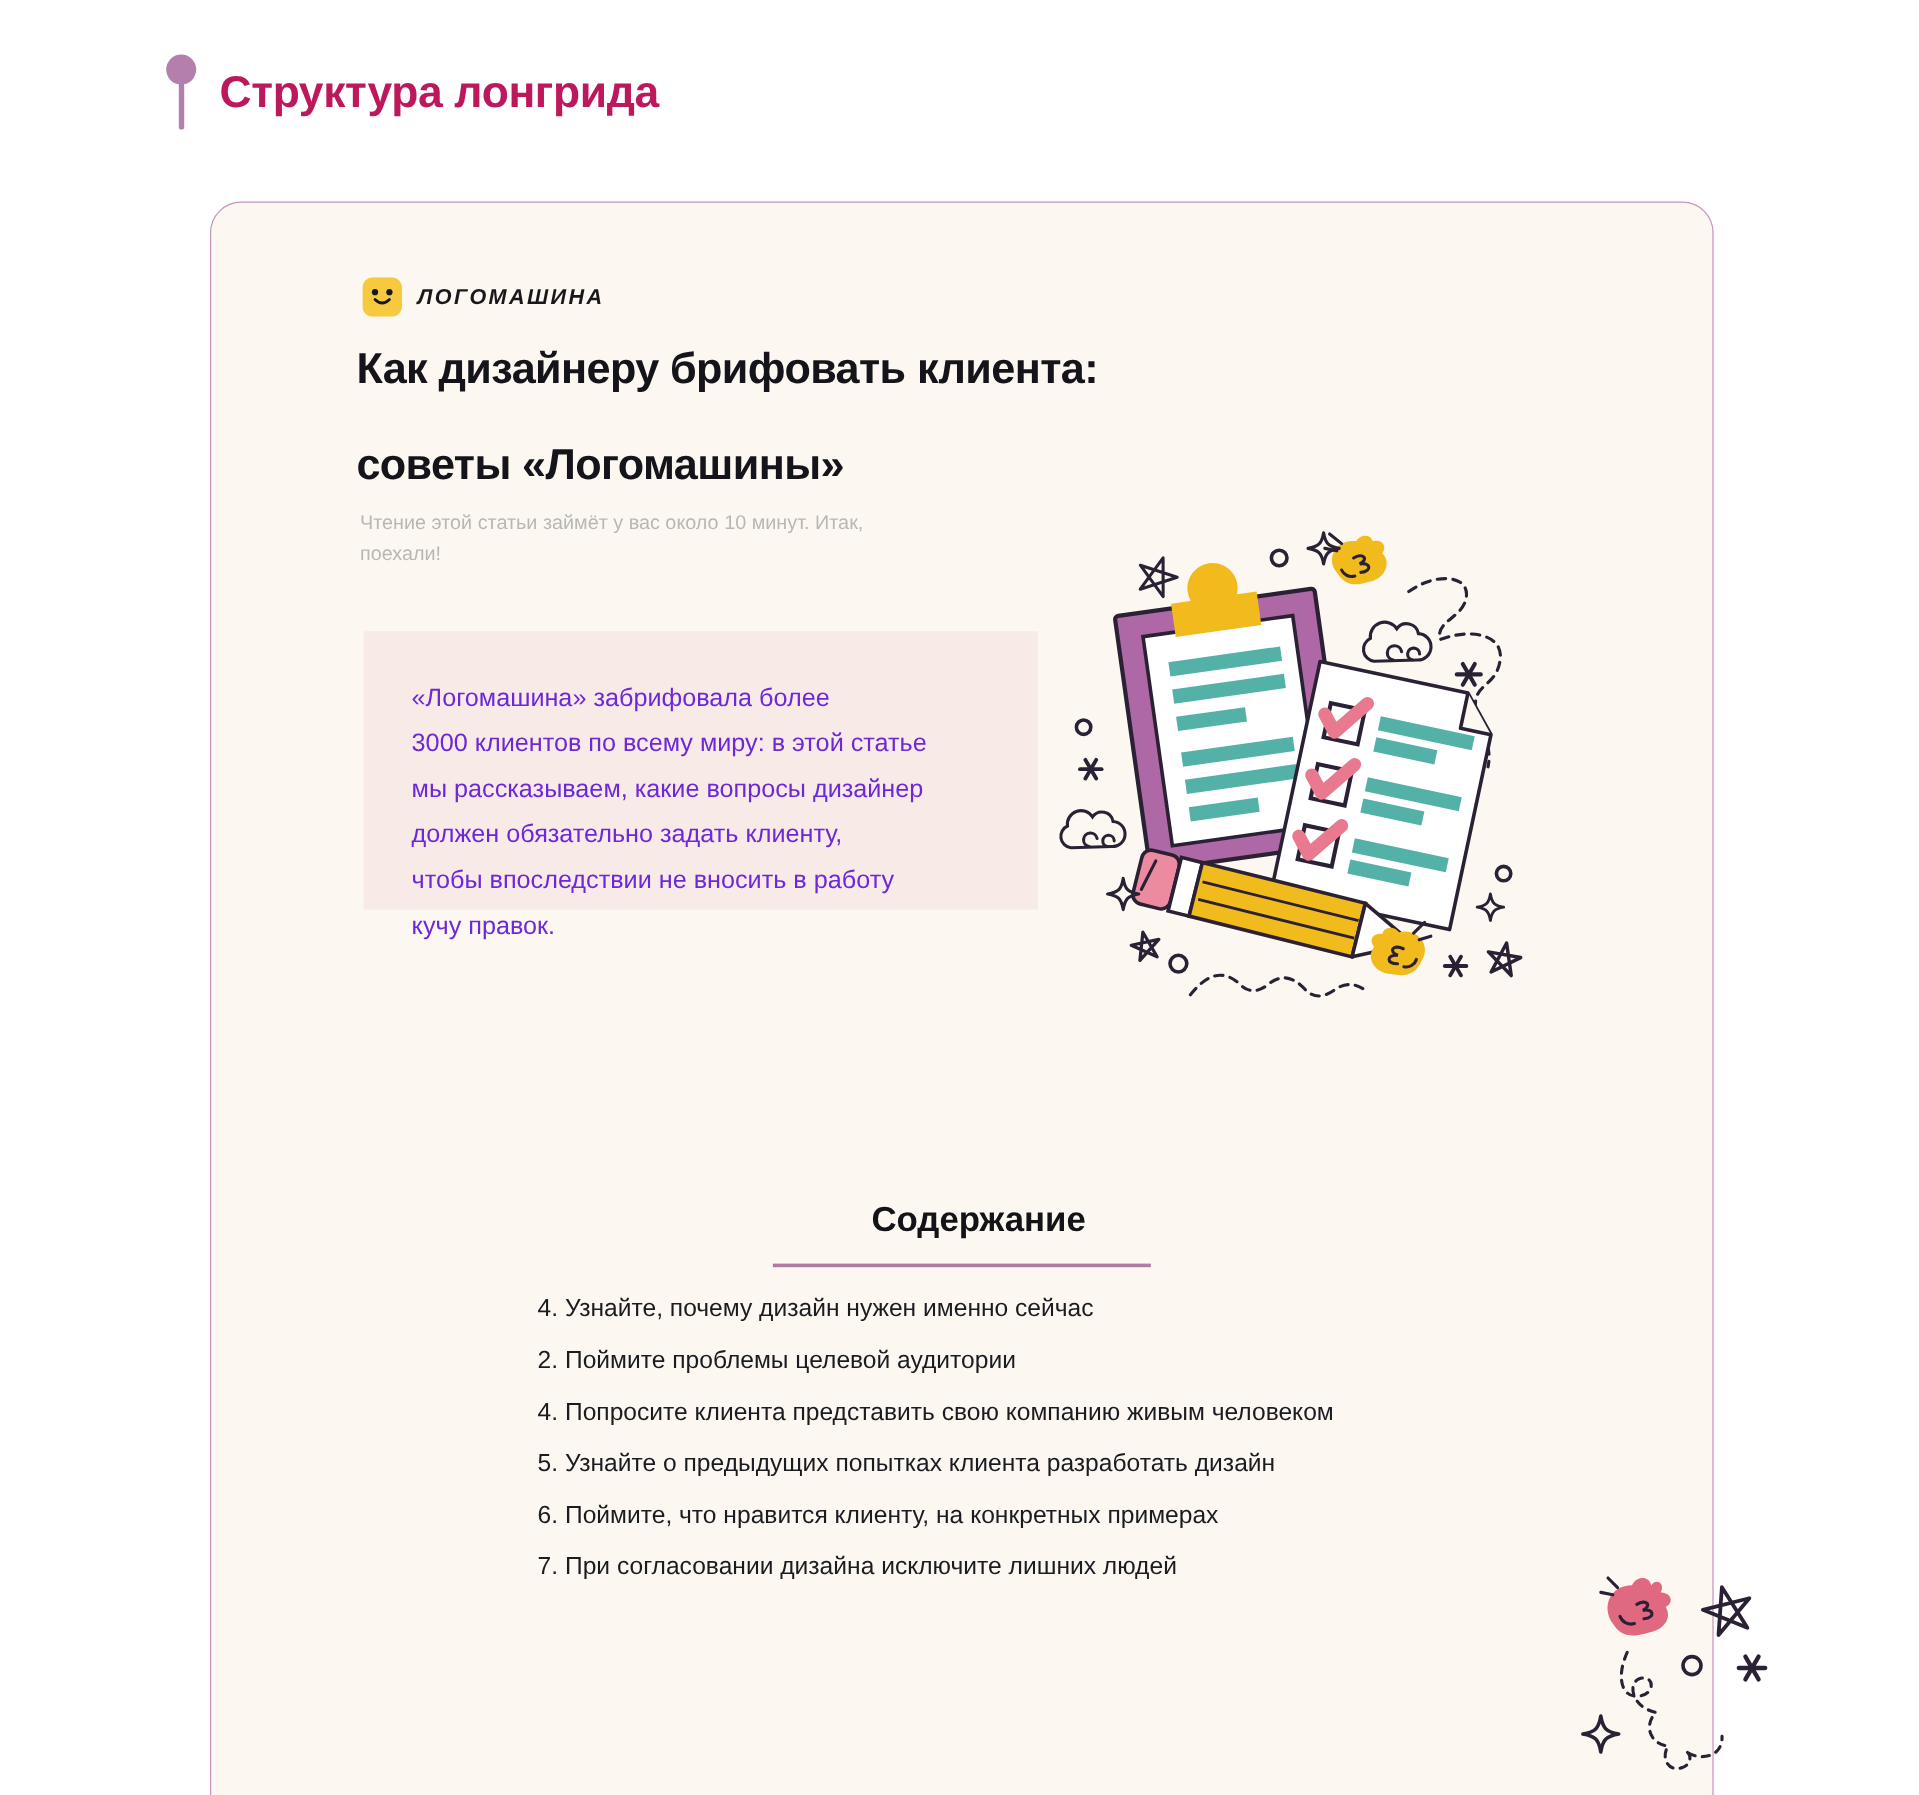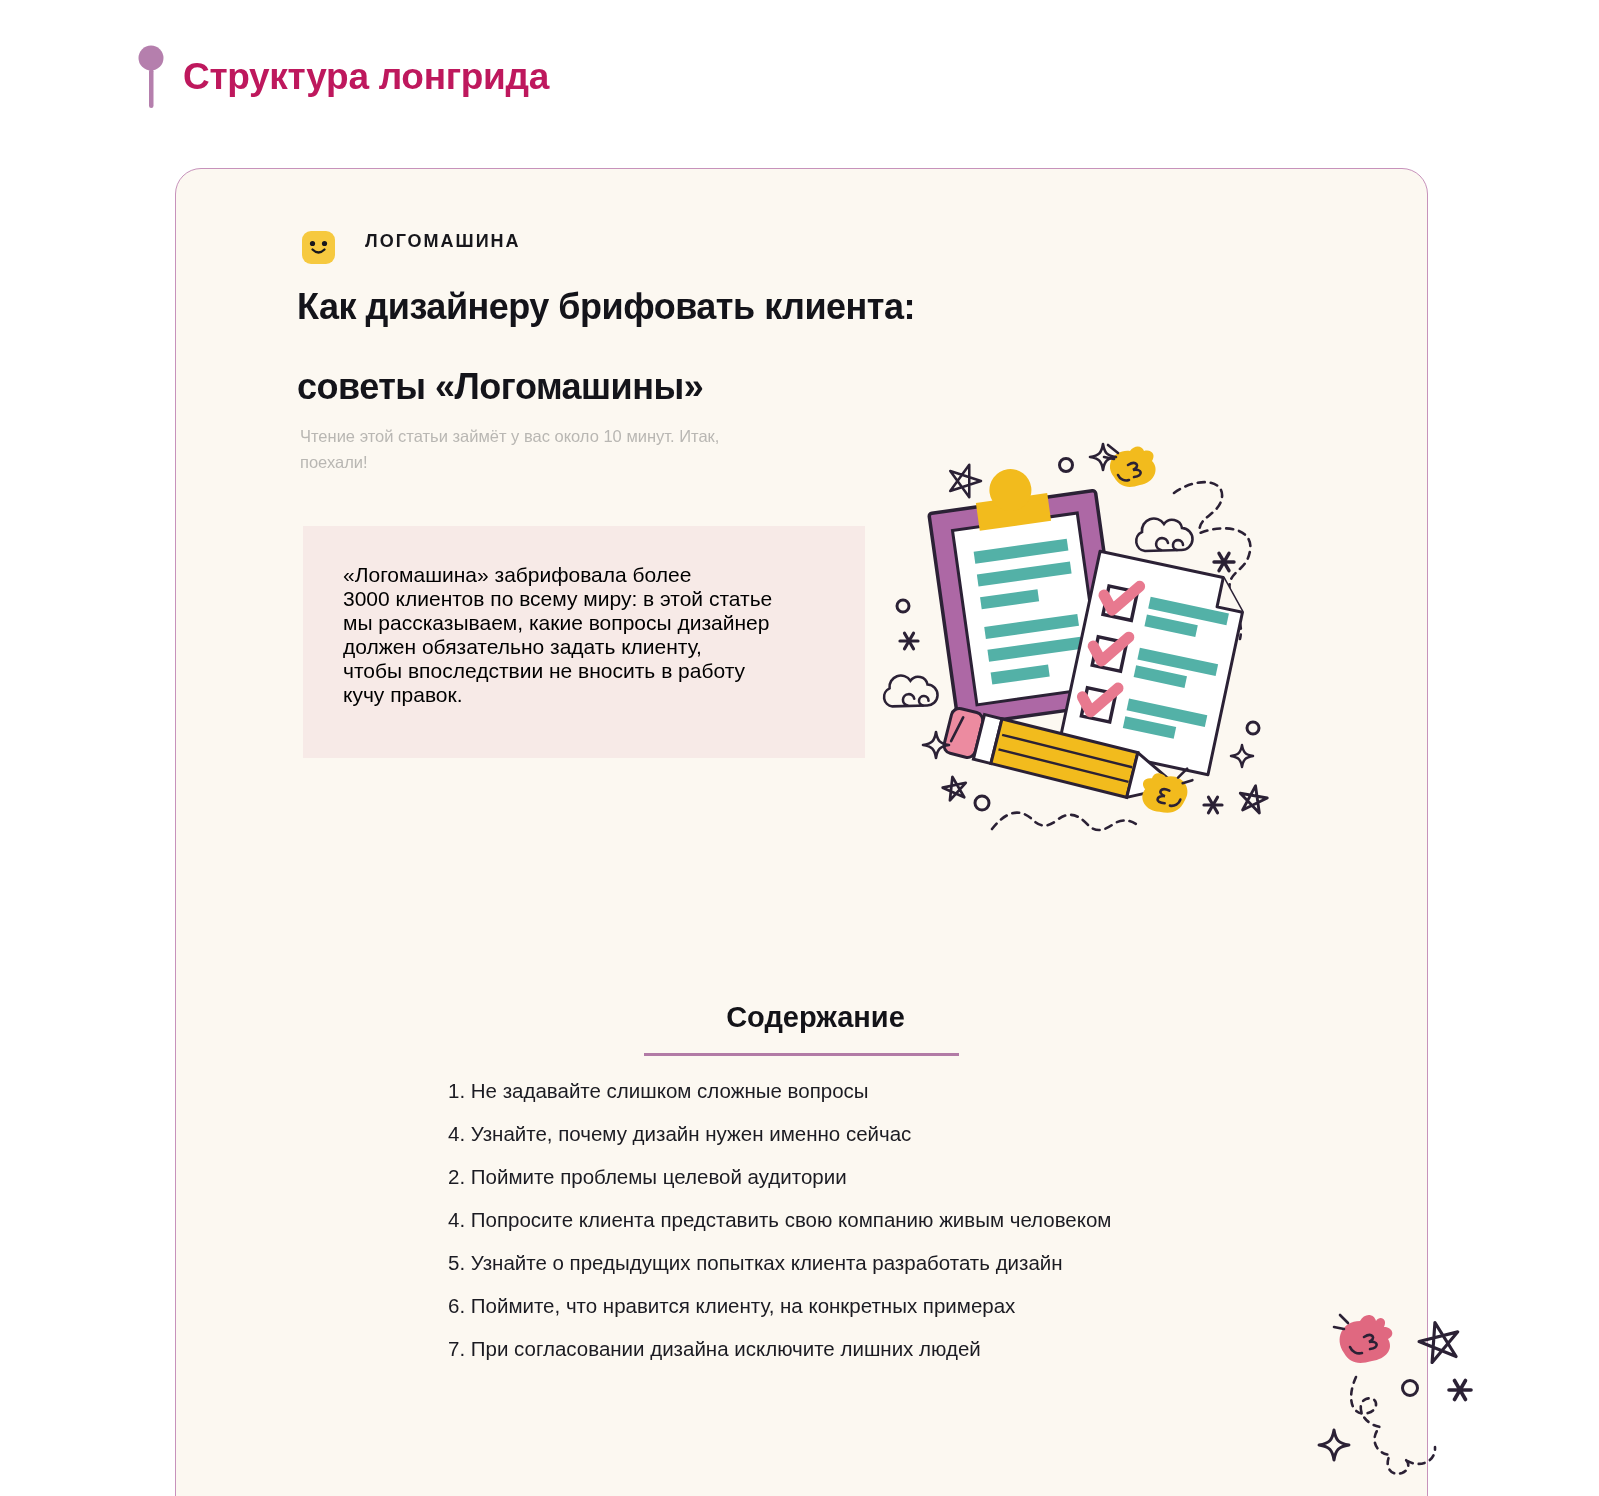--- a/index.html
+++ b/index.html
@@ -25,38 +25,38 @@
   .section-title{
     position:absolute;left:183px;top:56px;margin:0;
     font-size:37px;font-weight:600;color:#be185d;letter-spacing:-0.3px;
   }
   .card{
     position:absolute;left:175px;top:168px;width:1253px;height:1390px;
     background:var(--card-background);
     border:1.5px solid var(--card-border);
     border-radius:26px;
   }
-  .brand{position:absolute;left:126px;top:62px;display:flex;gap:30px;}
+  .brand{position:absolute;left:126px;top:62px;display:flex;align-items:center;gap:13px;font-style:italic;}
   .brand-label{font-size:18px;font-weight:800;letter-spacing:2px;color:#17171c;}
   .article-title{
     position:absolute;left:121px;top:98px;margin:0;width:1050px;
     font-size:36px;line-height:80px;font-weight:700;color:#14141a;
     letter-spacing:-0.5px;white-space:pre-line;
   }
   .read-time{
     position:absolute;left:124px;top:254px;margin:0;width:460px;
     font-size:16.5px;line-height:26px;color:var(--muted-text);white-space:pre-line;
   }
   .lead-box{
     position:absolute;left:127px;top:357px;width:562px;height:232px;
     background:var(--lead-box-background);
     padding:37px 40px 20px 40px;
   }
   .lead-text{
-    margin:0;font-size:21px;line-height:24px;color:#000000;white-space:pre-line;
+    margin:0;font-size:21px;line-height:38px;color:#6d28d9;white-space:pre-line;
   }
   .hero-illo{position:absolute;left:700px;top:260px;width:420px;height:410px;}
   .toc-heading{
     position:absolute;left:0;top:818px;width:100%;margin:14px;text-align:center;
     font-size:29px;font-weight:600;color:#131318;
   }
   .toc-divider{
     position:absolute;left:468px;top:884px;width:315px;height:3px;
     background:var(--accent-divider);
   }
@@ -228,21 +228,20 @@
       <path d="M0,-20 L-11.8,16.2 L19,-6.2 L-19,-6.2 L11.8,16.2 Z" stroke="#2b2135" stroke-width="4" stroke-linejoin="round" fill="none"></path>
     </g>
 
     <path d="M116,400 Q138,372 158,392 Q168,401 180,392 Q196,378 212,396 Q222,406 236,396 Q250,386 264,398" stroke="#2b2135" stroke-width="2.6" stroke-dasharray="7 6" fill="none" stroke-linecap="round"></path>
   </svg>
 
   <h3 class="toc-heading">Содержание</h3>
   <div class="toc-divider"></div>
 
   <ol class="toc-list">
-    <li>1. Не задавайте слишком сложные вопросы</li>
     <li>4. Узнайте, почему дизайн нужен именно сейчас</li>
     <li>2. Поймите проблемы целевой аудитории</li>
     <li>4. Попросите клиента представить свою компанию живым человеком</li>
     <li>5. Узнайте о предыдущих попытках клиента разработать дизайн</li>
     <li>6. Поймите, что нравится клиенту, на конкретных примерах</li>
     <li>7. При согласовании дизайна исключите лишних людей</li>
   </ol>
 </section>
 
 <svg class="footer-doodle" viewBox="0 0 230 210">

